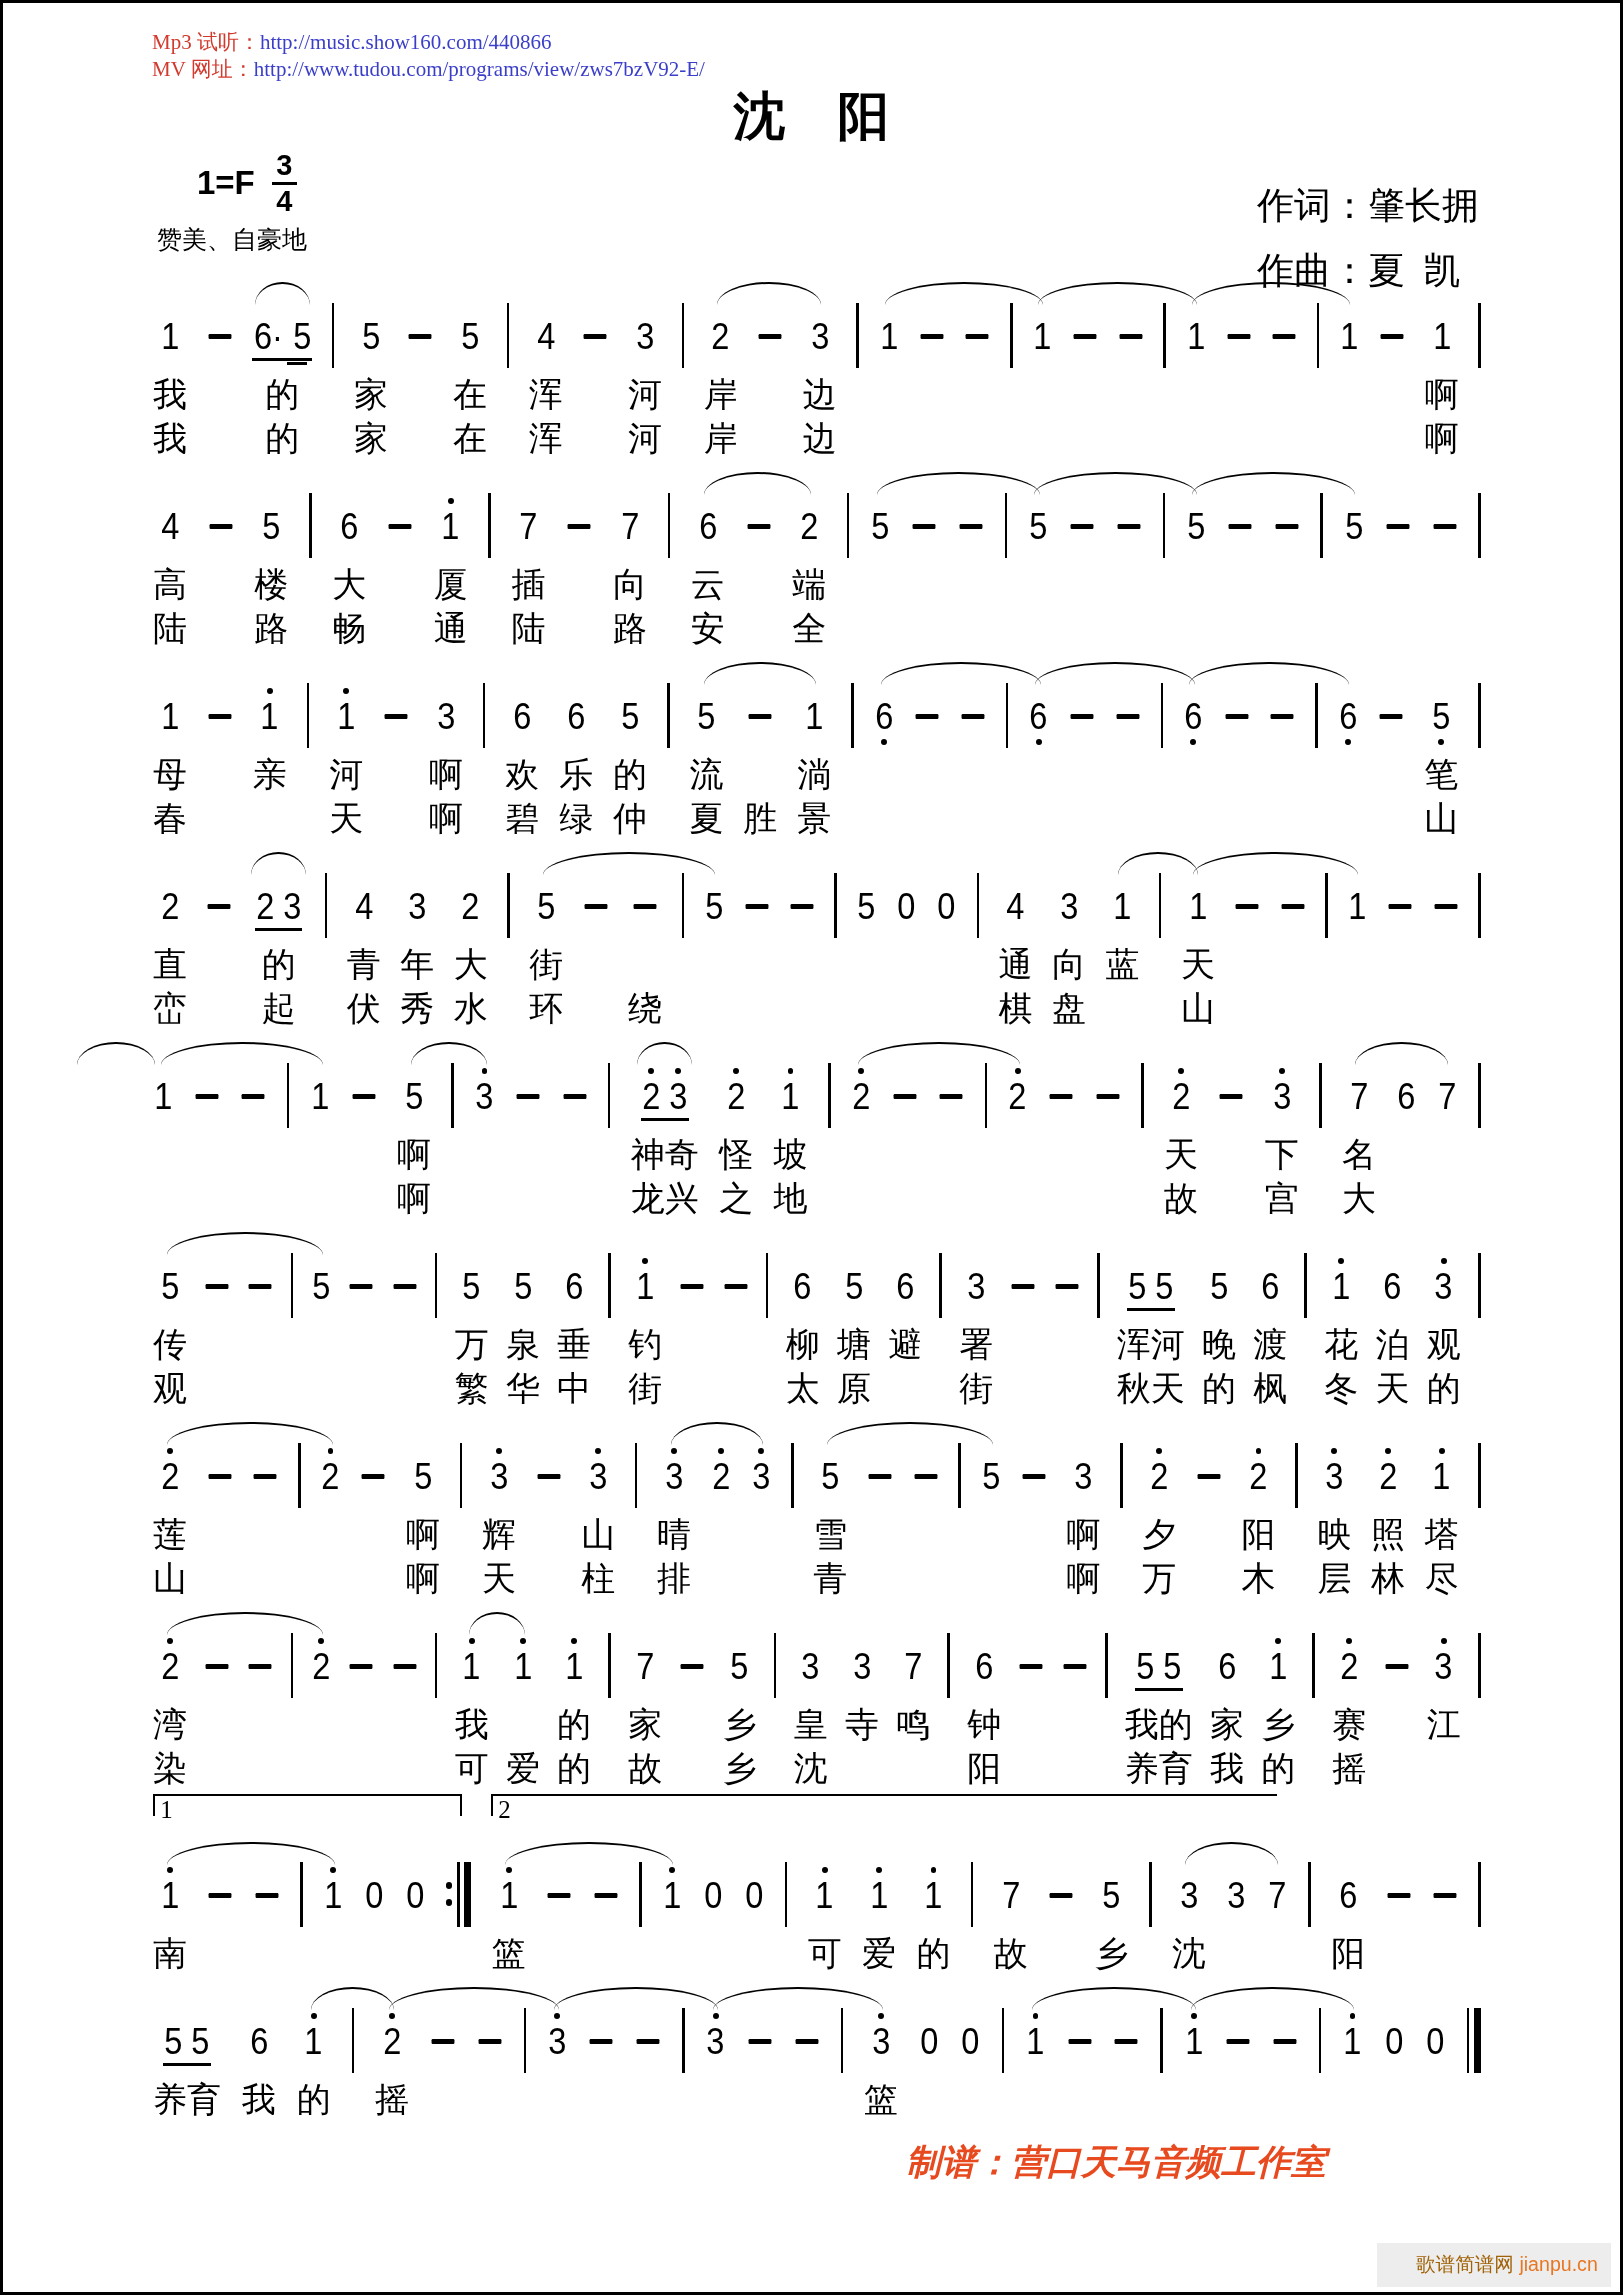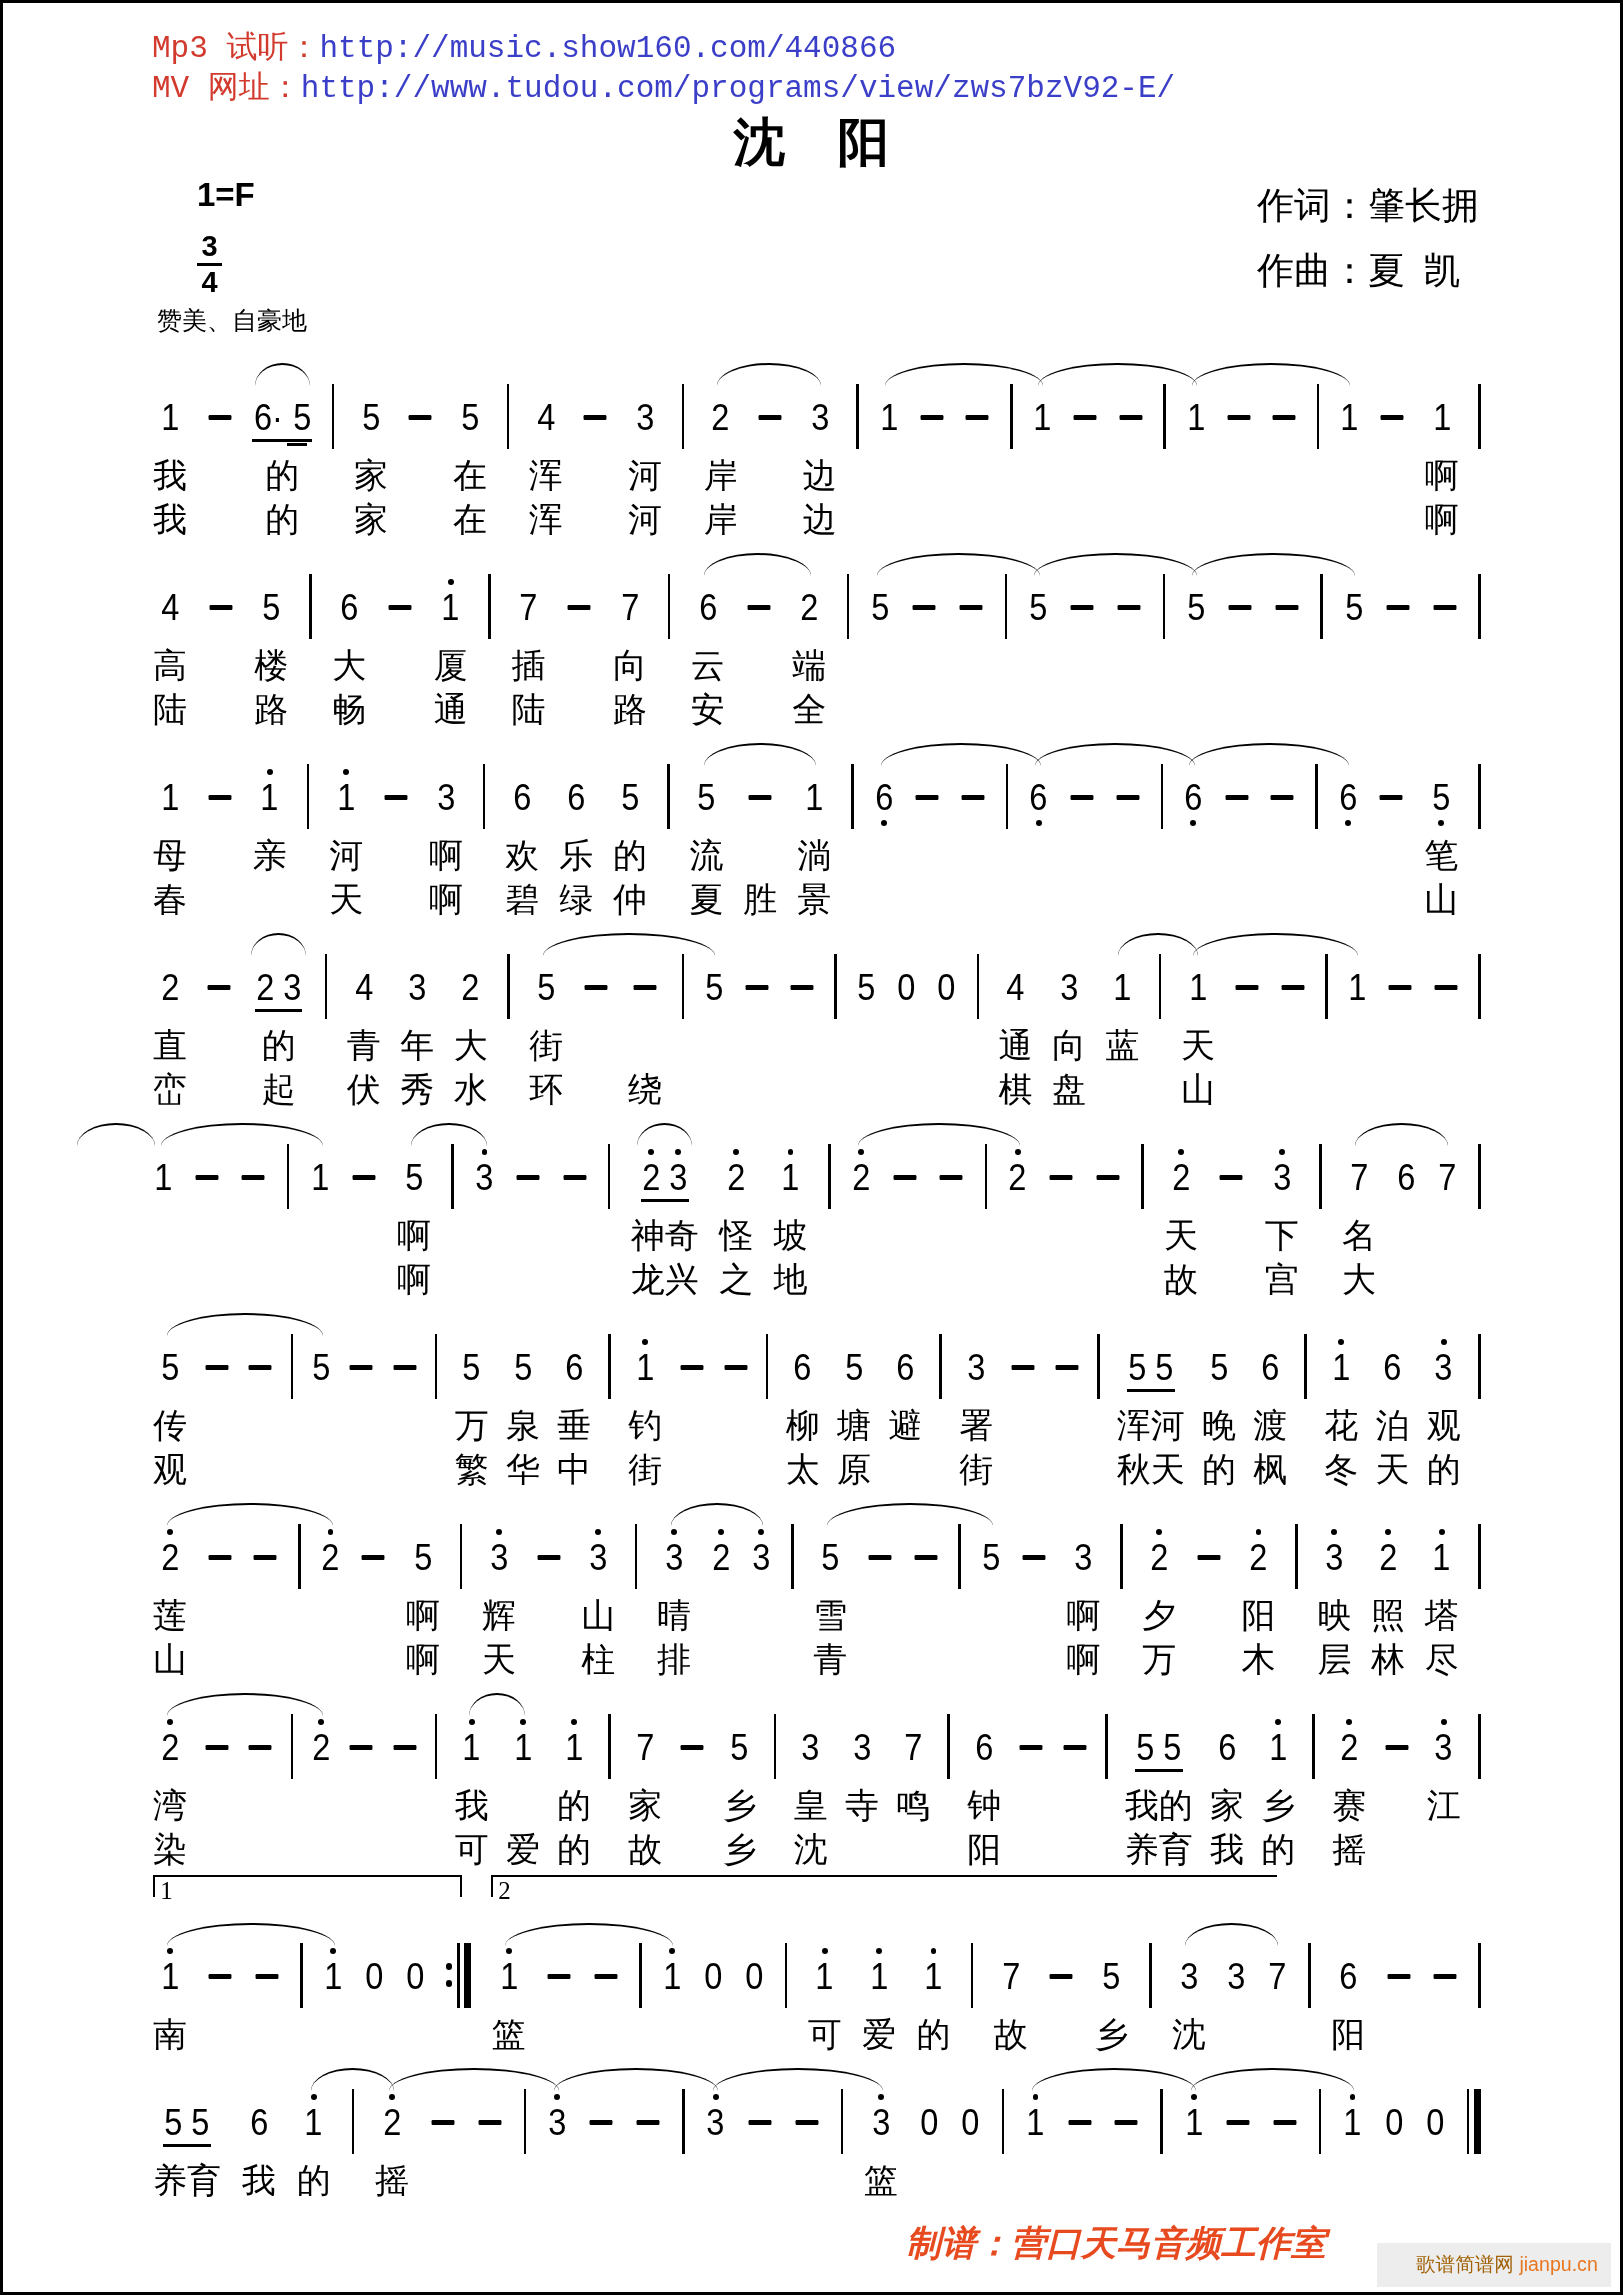--- a/index.html
+++ b/index.html
@@ -1,28 +1,28 @@
 <!DOCTYPE html>
 <html style="font-size:10.5px"><head>
 <meta charset="utf-8">
 <style>
   html,body{margin:0;padding:0;background:#777;}
   .page{width:1623px;height:2295px;background:#fff;border:3.9px solid #000;box-sizing:border-box;
         position:relative;overflow:hidden;font-family:"Liberation Sans",sans-serif;color:#000;}
   
-  .links{margin:26px 4px 0 149px;font-size:31px;line-height:1.3;font-family:Liberation Mono, monospace;}
+  .links{margin:26px 4px 0 149px;font-size:21px;line-height:1.3;font-family:Liberation Serif, serif;}
   .lnk-label{color:#d23a2e;}
   .lnk-url{color:#3b3fc8;}
   
   .title{white-space:pre;text-align:center;margin-top:2.6px;font-size:52px;line-height:1.2;font-weight:bold;
          font-family:"Liberation Serif",serif;}
   .credits{position:absolute;top:171px;right:141px;font-size:37px;line-height:1.75;white-space:pre;
            font-family:"Liberation Serif",serif;}
   
-  .keyrow{margin:1.3px 0 0 194px;display:flex;align-items:flex-start;gap:17px;flex-direction:column;}
+  .keyrow{margin:1.3px 0 0 194px;display:flex;align-items:center;gap:17px;}
   .keysig{font-size:33px;font-weight:600;}
   .frac{display:inline-flex;flex-direction:column;align-items:center;font-size:29px;font-weight:600;line-height:1.05;}
   .frac .bar{width:25px;height:3.3px;background:#000;margin:1.3px 0;}
   .expression{margin:6.5px 0 0 154px;font-size:25px;}
   
   .score{margin:14.4px 139px 0 150px;}
   .system{position:relative;padding-top:30px;}
   .system.hv{padding-top:69px;}
   .cols{display:flex;justify-content:space-between;align-items:flex-start;}
   .col{display:flex;flex-direction:column;align-items:center;}

